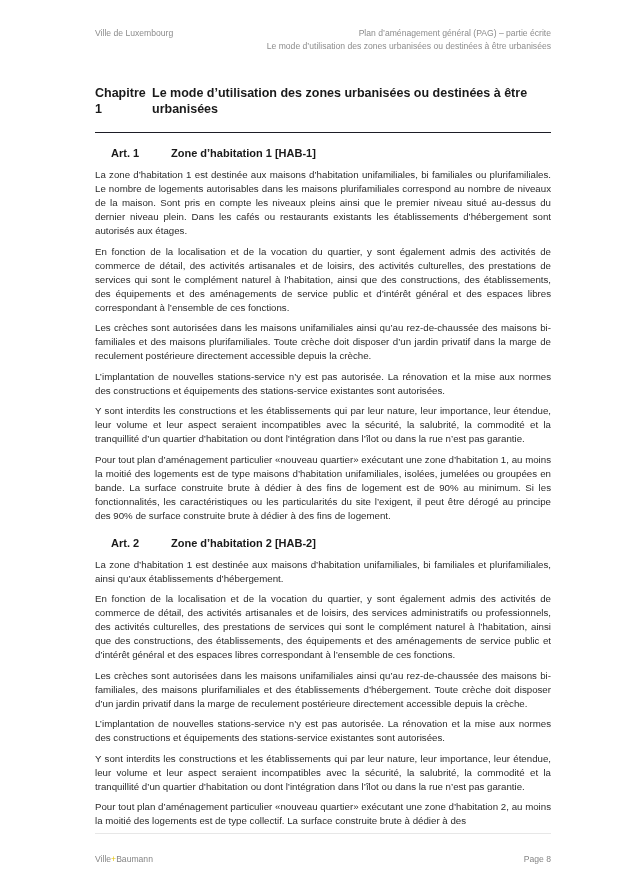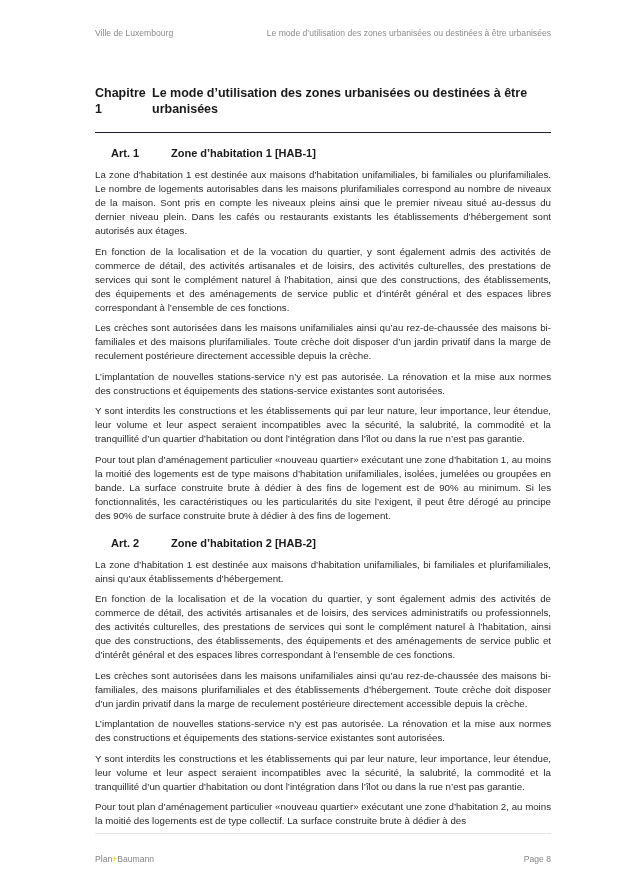--- a/index.html
+++ b/index.html
@@ -83,20 +83,21 @@
   .brand-plus { color: #e6c300; }
 </style>
 </head>
 <body>
 
 <div class="page">
 
   <div class="header">
     <div class="header-left">Ville de Luxembourg</div>
     <div class="header-right">
+      <div>Plan d’aménagement général (PAG) – partie écrite</div>
       <div>Le mode d’utilisation des zones urbanisées ou destinées à être urbanisées</div>
     </div>
   </div>
 
   <div class="content">
 
     <div class="chapter">
       <span class="chapter-label">Chapitre 1</span>
       <span class="chapter-title">Le mode d’utilisation des zones urbanisées ou destinées à être urbanisées</span>
     </div>
@@ -122,18 +123,18 @@
     <p>L’implantation de nouvelles stations-service n’y est pas autorisée. La rénovation et la mise aux normes des constructions et équipements des stations-service existantes sont autorisées.</p>
     <p>Y sont interdits les constructions et les établissements qui par leur nature, leur importance, leur étendue, leur volume et leur aspect seraient incompatibles avec la sécurité, la salubrité, la commodité et la tranquillité d’un quartier d’habitation ou dont l’intégration dans l’îlot ou dans la rue n’est pas garantie.</p>
     <p>Pour tout plan d’aménagement particulier «nouveau quartier» exécutant une zone d’habitation 2, au moins la moitié des logements est de type collectif. La surface construite brute à dédier à des</p>
 
   </div>
 
   <div class="footer-rule"></div>
 
   <div class="footer">
     <div>
-      <span>Plan</span><span class="brand-plus">+</span><span>Baumann</span>
+      <span>Ville</span><span class="brand-plus">+</span><span>Baumann</span>
     </div>
     <div>Page 8</div>
   </div>
 
 </div>
 
 </body></html>

